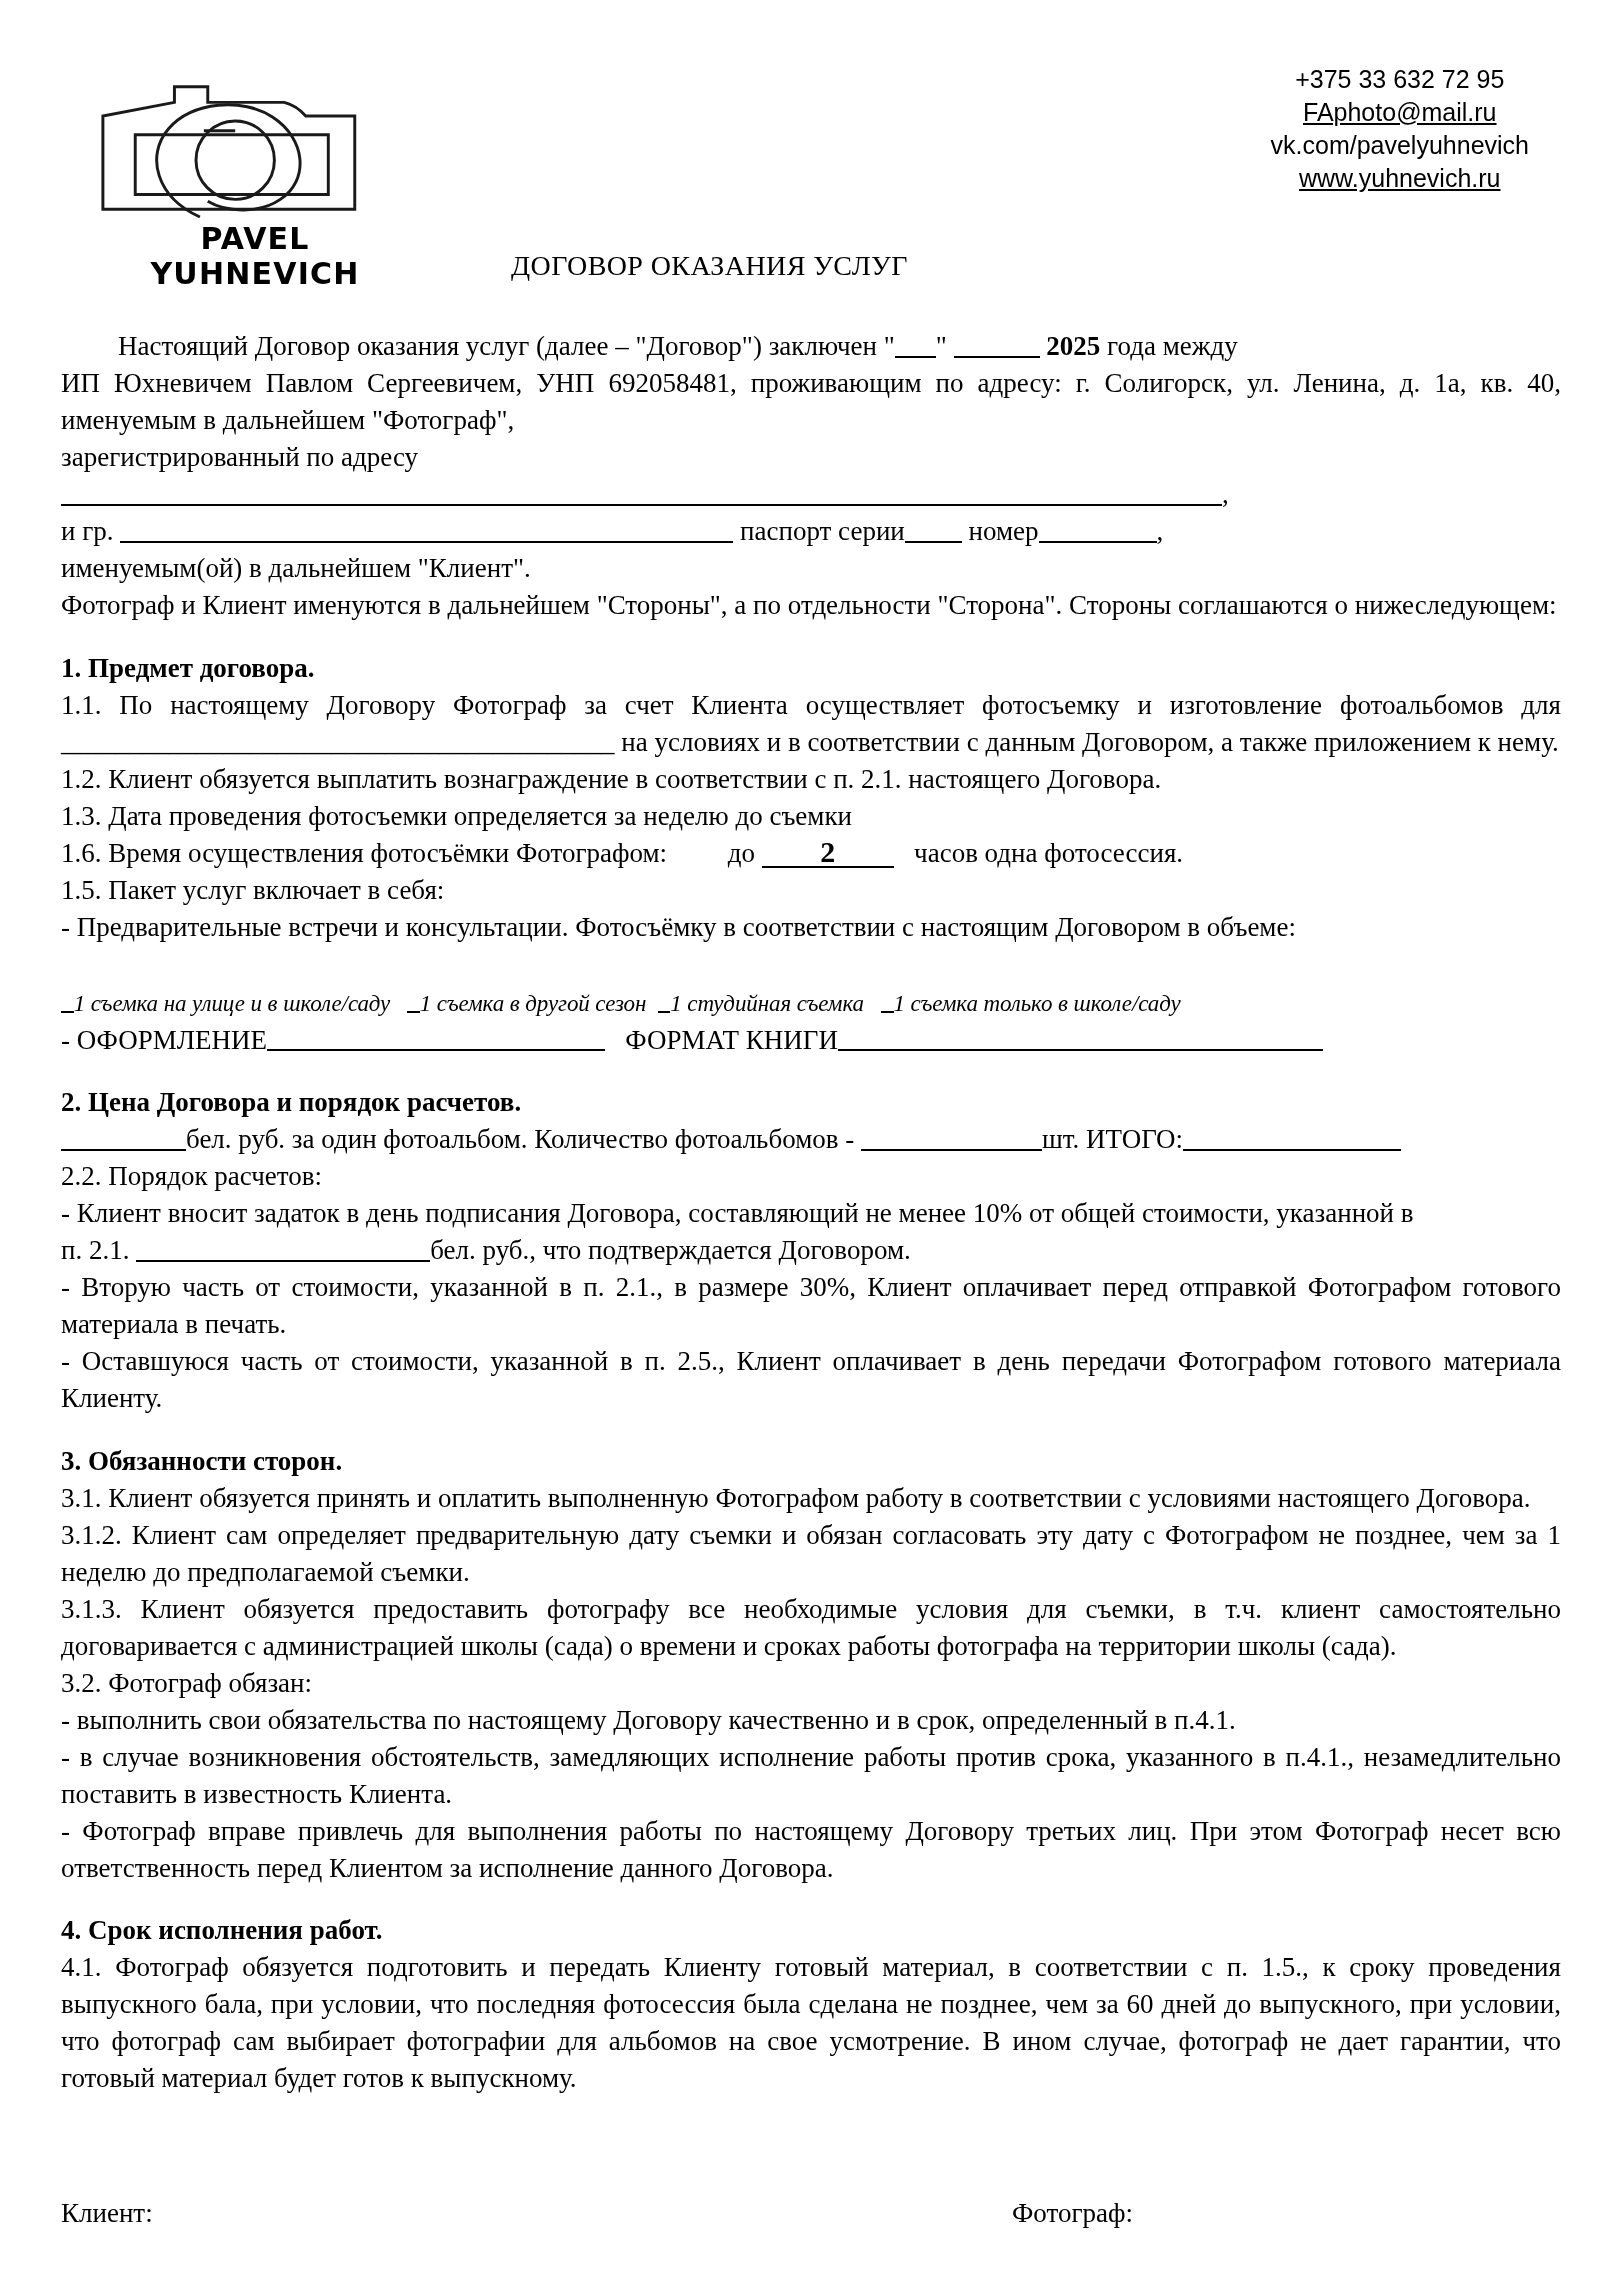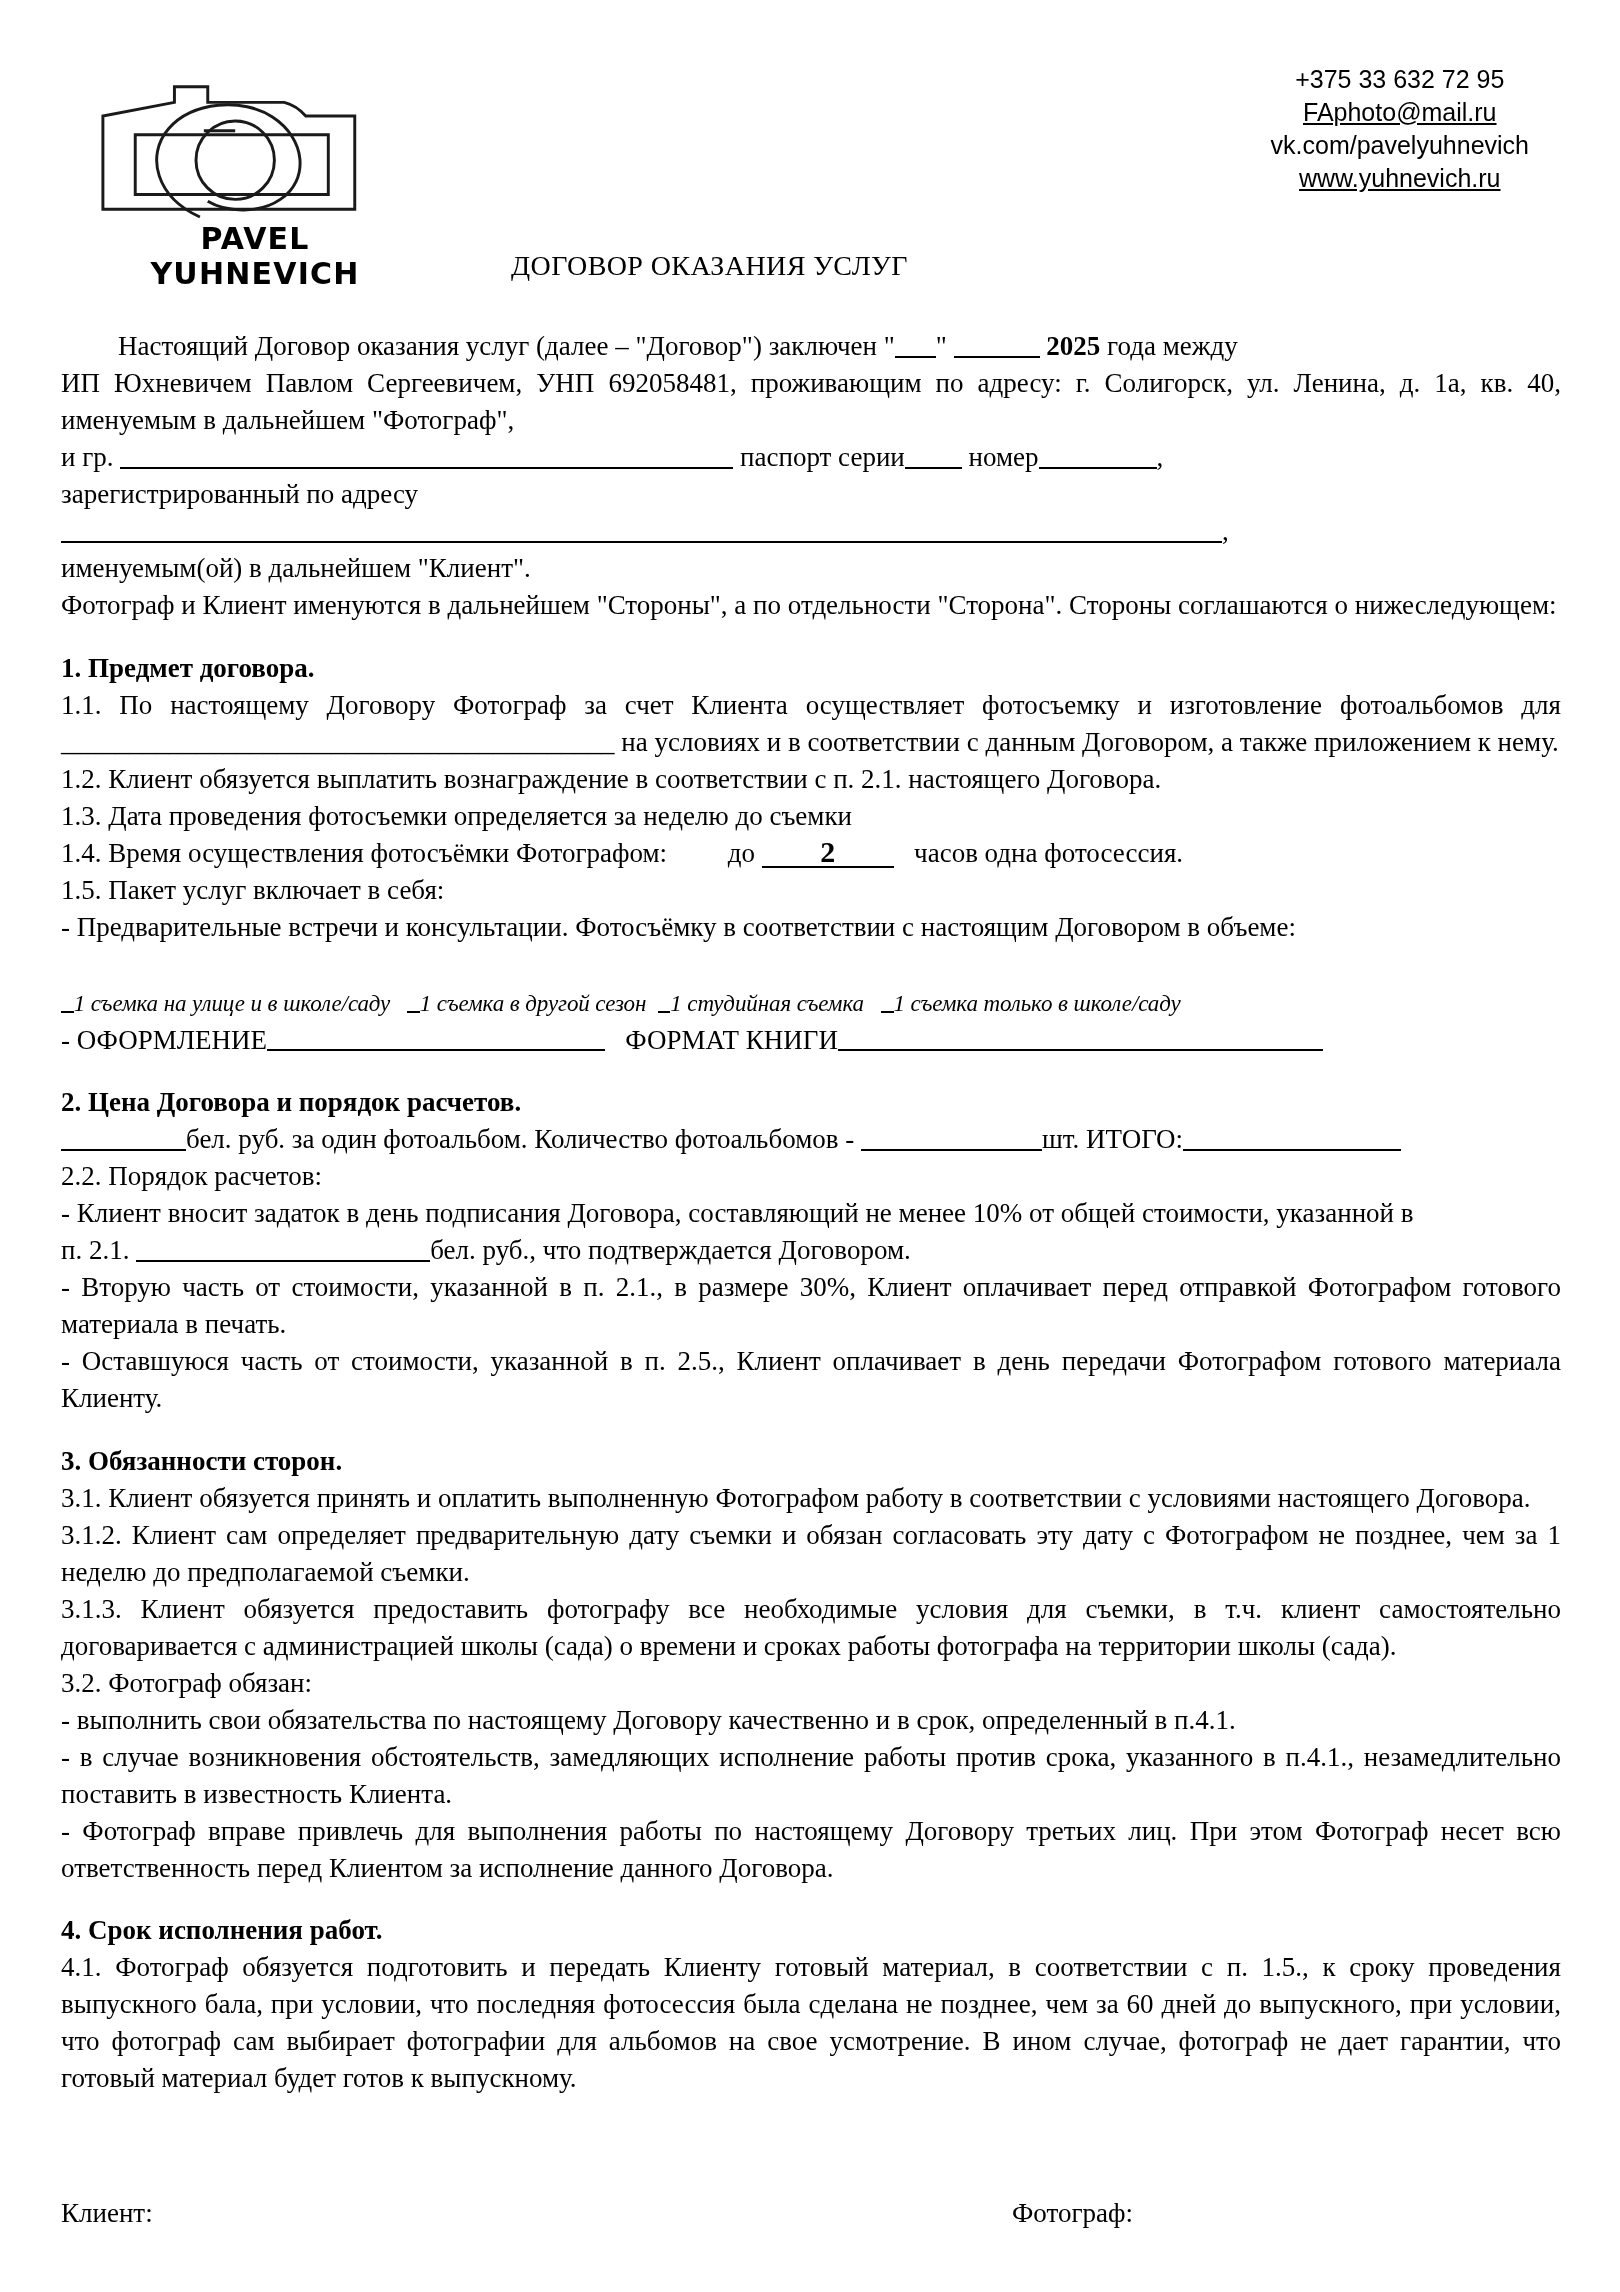--- a/index.html
+++ b/index.html
@@ -184,36 +184,36 @@
   </div>
 
   <div class="doc-title">ДОГОВОР  ОКАЗАНИЯ УСЛУГ</div>
 
   <div class="body-area">
 
     <p class="just-first"><span>Настоящий Договор оказания услуг (далее – "Договор") заключен "</span><span class="blank" style="width:41px"></span><span>"</span> <span class="blank" style="width:86px"></span> <span class="b">2025</span> <span>года между</span></p>
 
     <p class="just">ИП Юхневичем Павлом Сергеевичем,  УНП 692058481, проживающим по адресу: г. Солигорск,    ул. Ленина, д. 1а, кв. 40, именуемым в дальнейшем "Фотограф",</p>
 
+    <p class="pl"><span>зарегистрированный по адресу</span><span class="blank" style="width:1161px"></span><span>,</span></p>
+
     <p class="pl"><span>и гр.</span> <span class="blank" style="width:613px"></span> <span>паспорт серии</span><span class="blank" style="width:57px"></span> <span>номер</span><span class="blank" style="width:118px"></span><span>,</span></p>
-
-    <p class="pl"><span>зарегистрированный по адресу</span><span class="blank" style="width:1161px"></span><span>,</span></p>
 
     <p class="pl">именуемым(ой) в дальнейшем "Клиент".</p>
     <p class="just">Фотограф и Клиент именуются в дальнейшем "Стороны", а по отдельности "Сторона". Стороны соглашаются о нижеследующем:</p>
 
     <div class="gap-md"></div>
 
     <p class="sec-head">1. Предмет договора.</p>
     <p class="just"><span>1.1.  По  настоящему  Договору  Фотограф  за  счет  Клиента  осуществляет  фотосъемку  и изготовление фотоальбомов для</span> <span>_________________________________________</span> <span>на условиях и в соответствии с данным Договором, а также приложением к нему.</span></p>
 
     <p class="pl">1.2. Клиент обязуется выплатить вознаграждение в соответствии с п. 2.1. настоящего Договора.</p>
     <p class="pl">1.3. Дата проведения фотосъемки определяется за неделю до съемки</p>
 
-    <p class="pl"><span>1.4. Время осуществления фотосъёмки Фотографом:</span>
+    <p class="pl"><span>1.6. Время осуществления фотосъёмки Фотографом:</span>
         &nbsp;&nbsp;&nbsp;&nbsp;&nbsp;&nbsp;&nbsp;&nbsp;<span>до</span>
         <span class="filled" style="width:132px">2</span>
         &nbsp;&nbsp;<span>часов одна фотосессия.</span></p>
 
     <p class="pl">1.5. Пакет услуг включает в себя:</p>
     <p class="pl">- Предварительные встречи и консультации. Фотосъёмку в соответствии с настоящим Договором в объеме:</p>
 
     <div class="gap-lg"></div>
 
     <p class="pkg-line"><span class="mark"></span><span class="i">1 съемка на улице и в школе/саду</span>

